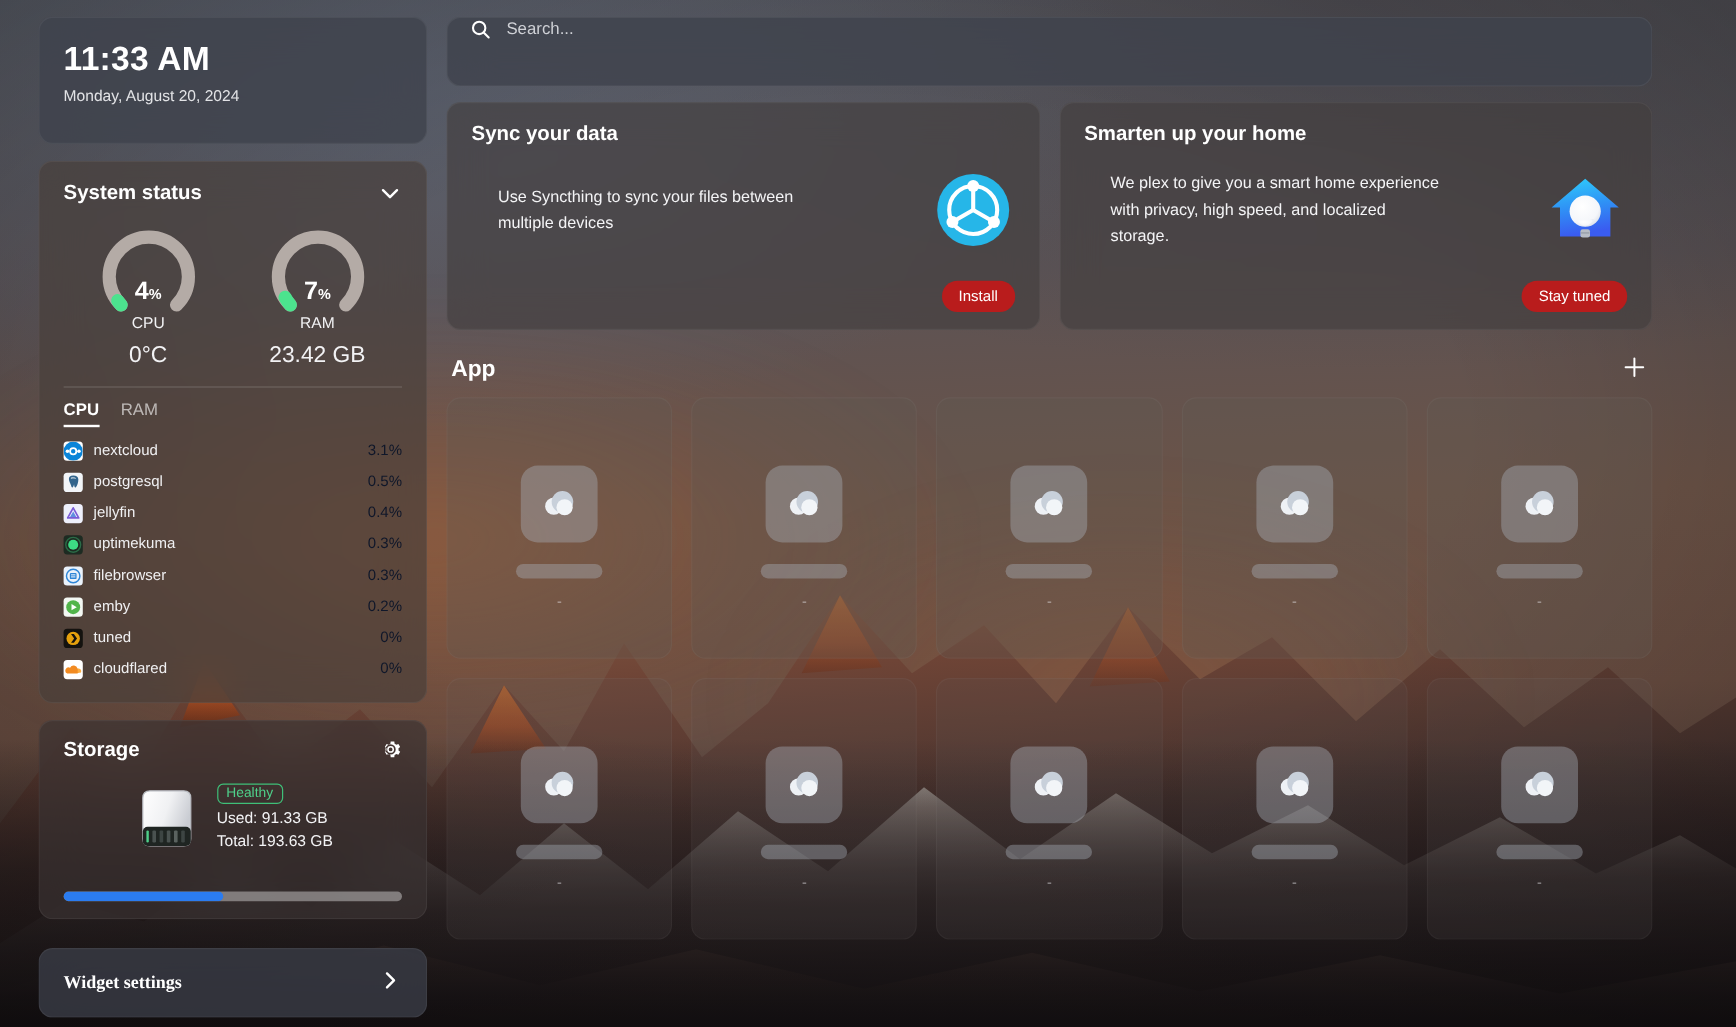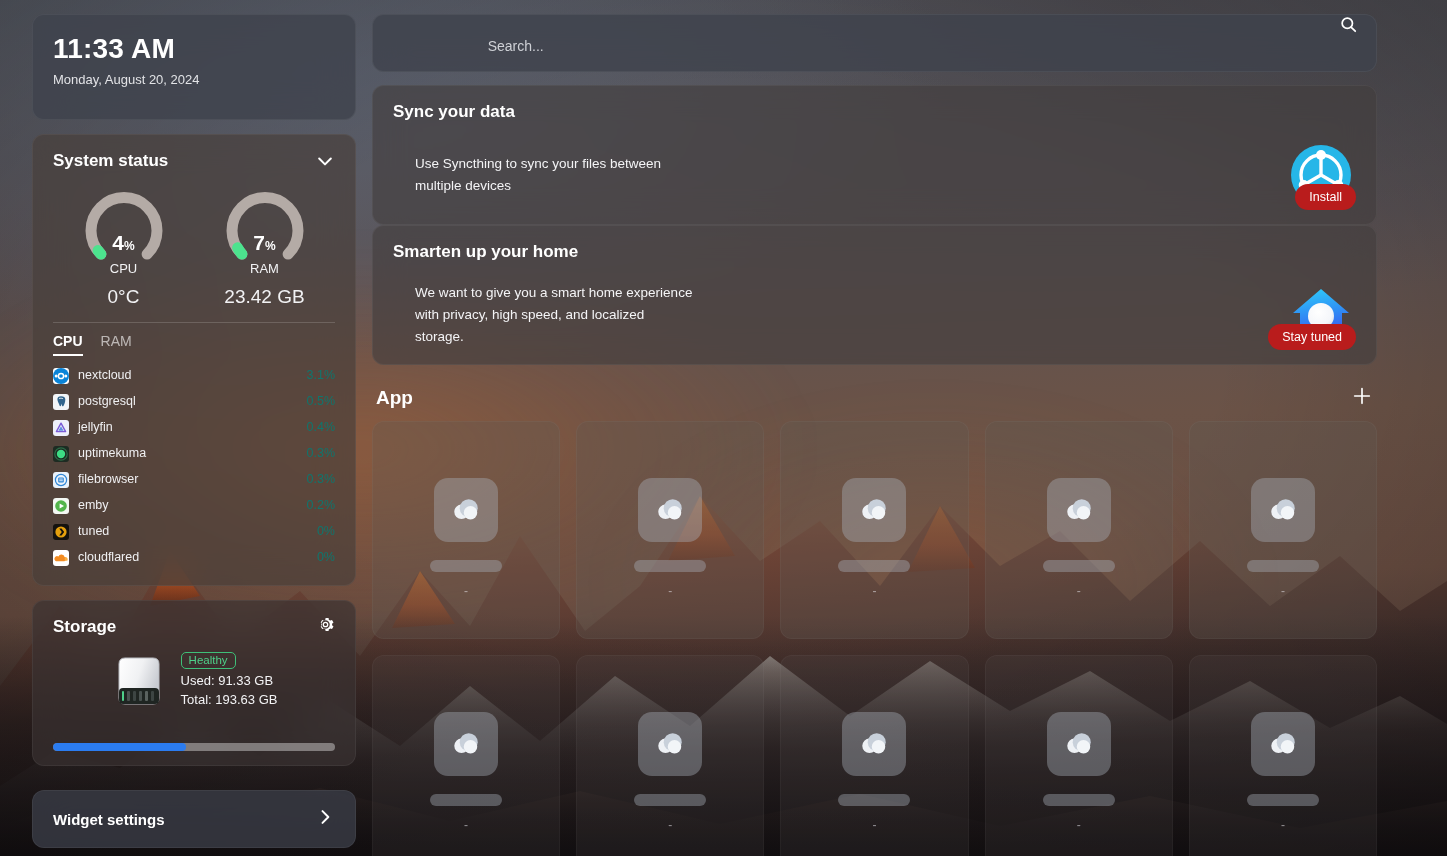--- a/index.html
+++ b/index.html
@@ -96,21 +96,21 @@
   
   #system-status {
     position: absolute;
     left: 0; top: 120px;
     width: 324px; height: 452px;
     background: rgba(72,62,58,0.66);
     padding: 16px 20px 8px 20px;
   }
   .panel-head {
     display: flex;
-    align-items: center;
+    align-items: flex-start;
     justify-content: space-between;
   }
   .panel-title {
     font-size: 17px;
     font-weight: bold;
   }
   .chev-down { width: 20px; height: 20px; }
 
   .gauges {
     display: flex;
@@ -170,21 +170,21 @@
     width: 16px; height: 16px;
     border-radius: 3px;
     margin-right: 9px;
     flex: 0 0 16px;
     display: flex;
     align-items: center;
     justify-content: center;
     overflow: hidden;
   }
   .proc-name { flex: 1 1 auto; color: #f0f0f2; }
-  .proc-val  { color: #0f766e; margin-left: 12px; }
+  .proc-val  { color: #0f172a; margin-left: 12px; }
 
   
   #storage-widget {
     position: absolute;
     left: 0; top: 586px;
     width: 324px; height: 166px;
     background: rgba(58,50,50,0.66);
     padding: 14px 20px 16px 20px;
   }
   #storage-body {
@@ -228,58 +228,57 @@
     position: absolute;
     left: 0; top: 776px;
     width: 324px; height: 58px;
     background: rgba(58,60,70,0.80);
     display: flex;
     align-items: center;
     justify-content: space-between;
     padding: 0 20px;
     cursor: pointer;
   }
-  #widget-settings-label { font-size: 15px; font-weight: bold; }
+  #widget-settings-label { font-size: 15px; font-weight: bold; font-family: Liberation Serif, serif; }
 
   
   #main {
     position: absolute;
     left: 372px; top: 14px;
     width: 1005px;
     height: 828px;
   }
 
   #search-bar {
     height: 58px;
     background: rgba(62,66,76,0.80);
     backdrop-filter: blur(18px);
     border-radius: 12px;
     border: 1px solid rgba(255,255,255,0.055);
     display: flex;
-    align-items: flex-end;
+    align-items: flex-start;
     padding: 0 18px;
     cursor: text;
-    flex-direction: column;
   }
   #search-input {
     background: transparent;
     border: none;
     outline: none;
     color: #ffffff;
     font-size: 14px;
     font-family: "Liberation Sans", sans-serif;
     margin-left: 12px;
     width: 90%;
   }
   #search-input::placeholder { color: #cfd1d6; }
 
   #promo-row {
     display: flex;
+    gap: 16px;
     margin-top: 13px;
-    flex-direction: column;
   }
   .promo-card {
     flex: 1 1 0;
     height: 190px;
     background: rgba(66,62,62,0.62);
     backdrop-filter: blur(16px);
     border-radius: 12px;
     border: 1px solid rgba(255,255,255,0.05);
     padding: 16px 20px 14px 20px;
     position: relative;
@@ -653,21 +652,21 @@
               <circle cx="49.3" cy="42" r="5" fill="#ffffff"></circle>
             </svg>
           </div>
         </div>
         <button class="promo-btn">Install</button>
       </div>
 
       <div class="promo-card">
         <div class="promo-title">Smarten up your home</div>
         <div class="promo-body">
-          <div class="promo-text">We want to give you a smart home experience with privacy, high speed, and localized storage.</div>
+          <div class="promo-text">We plex to give you a smart home experience with privacy, high speed, and localized storage.</div>
           <div class="promo-art">
             <svg viewBox="0 0 64 64" width="64" height="64">
               <defs>
                 <linearGradient id="houseG" x1="0" y1="0" x2="0.2" y2="1">
                   <stop offset="0%" stop-color="#2ed0fb"></stop>
                   <stop offset="55%" stop-color="#2f90f5"></stop>
                   <stop offset="100%" stop-color="#3a5cf0"></stop>
                 </linearGradient>
                 <radialGradient id="bulbG" cx="0.4" cy="0.35" r="0.75">
                   <stop offset="0%" stop-color="#ffffff"></stop>

